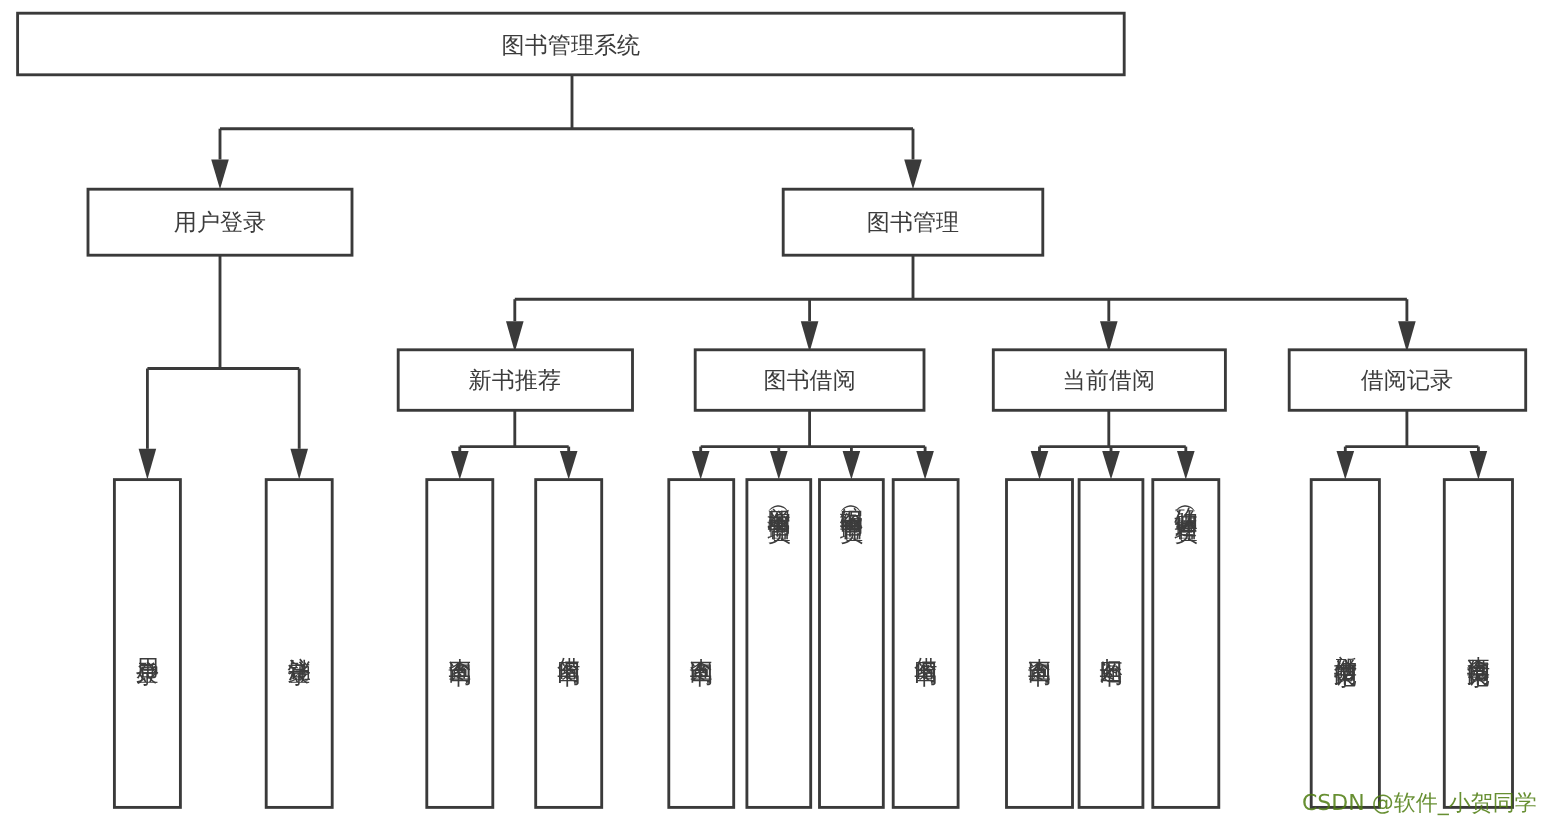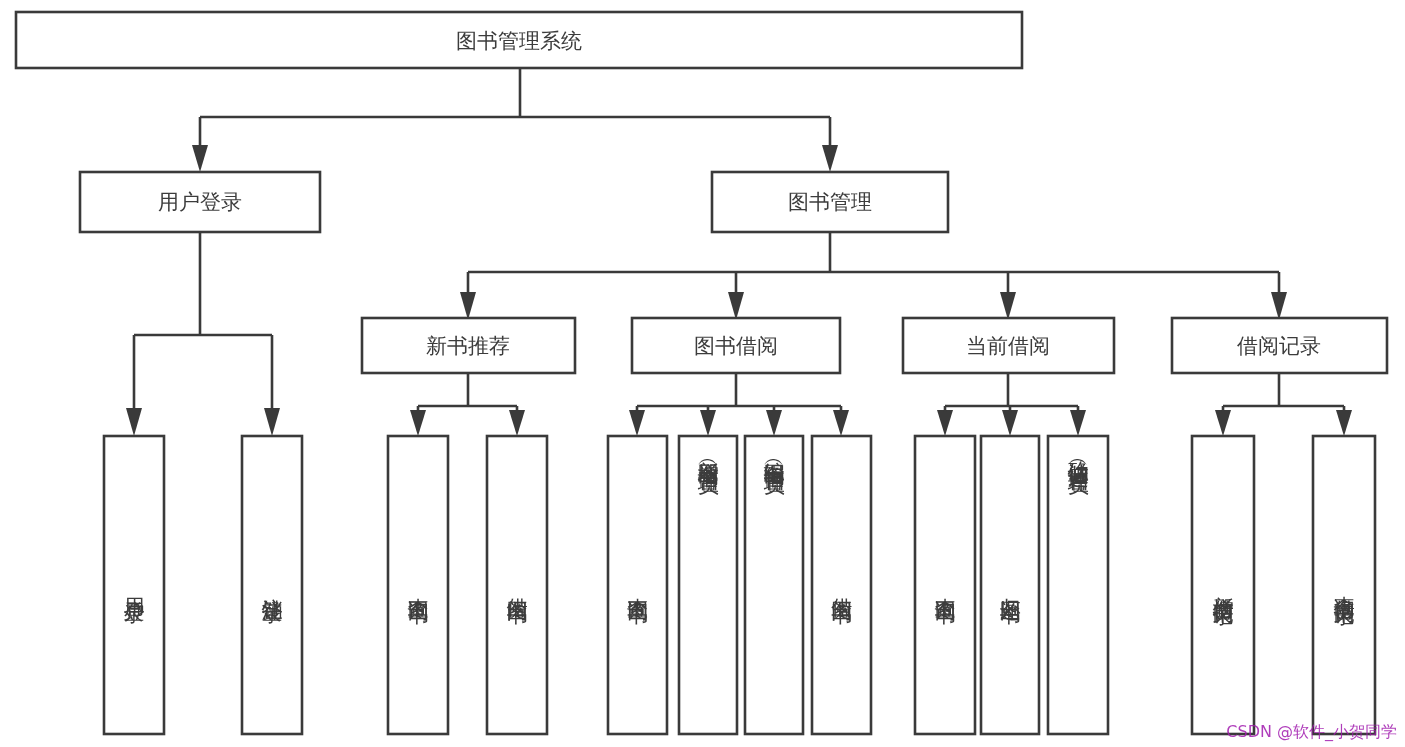--- a/index.html
+++ b/index.html
@@ -66,22 +66,22 @@
     letter-spacing: 2px;
     color: #3c3c3c;
     white-space: nowrap;
     text-align: center;
   }
   .watermark {
     position: absolute;
     right: 8px;
     bottom: 4px;
     font-family: "DejaVu Sans", "Liberation Sans", sans-serif;
-    font-size: 16px;
-    color: #a21caf;
+    font-size: 20px;
+    color: #4d7c0f;
     opacity: 0.85;
     white-space: nowrap;
     pointer-events: none;
   }
 </style>
 </head>
 <body>
 
 <div id="diagram-root">
 

